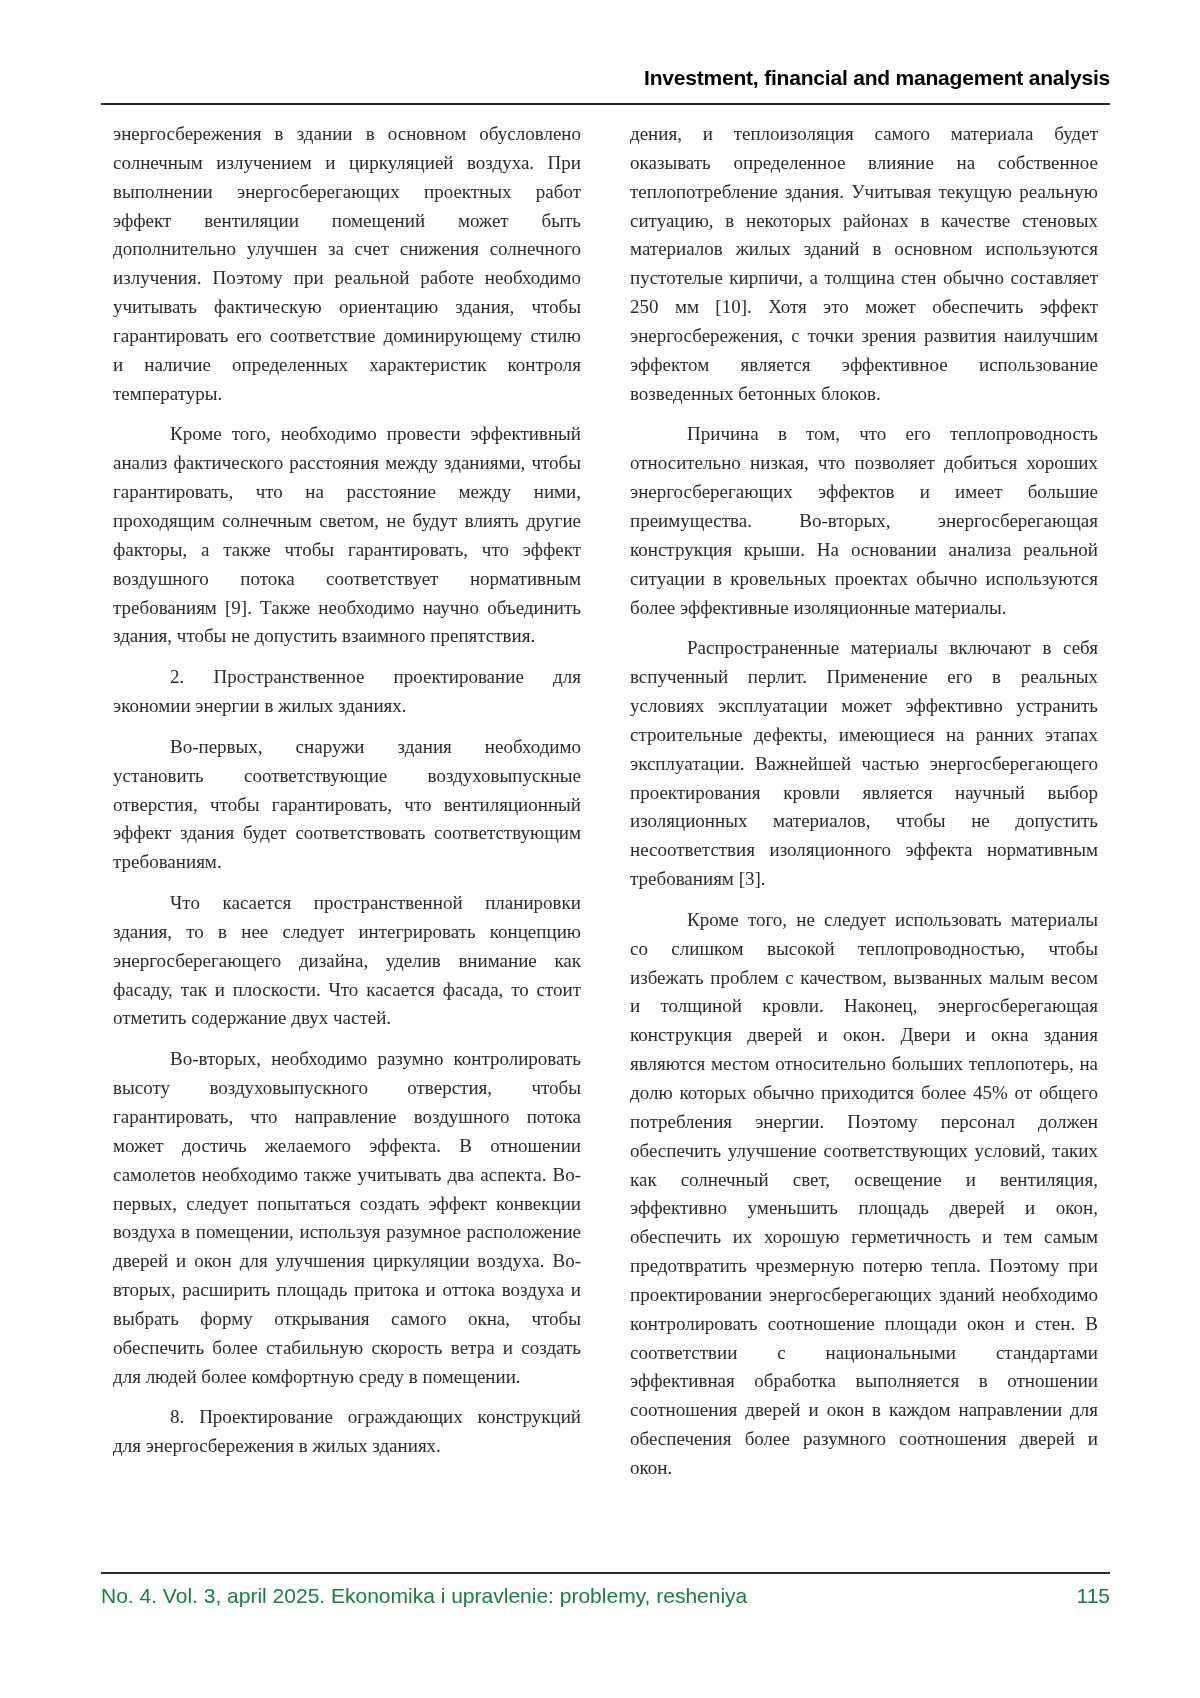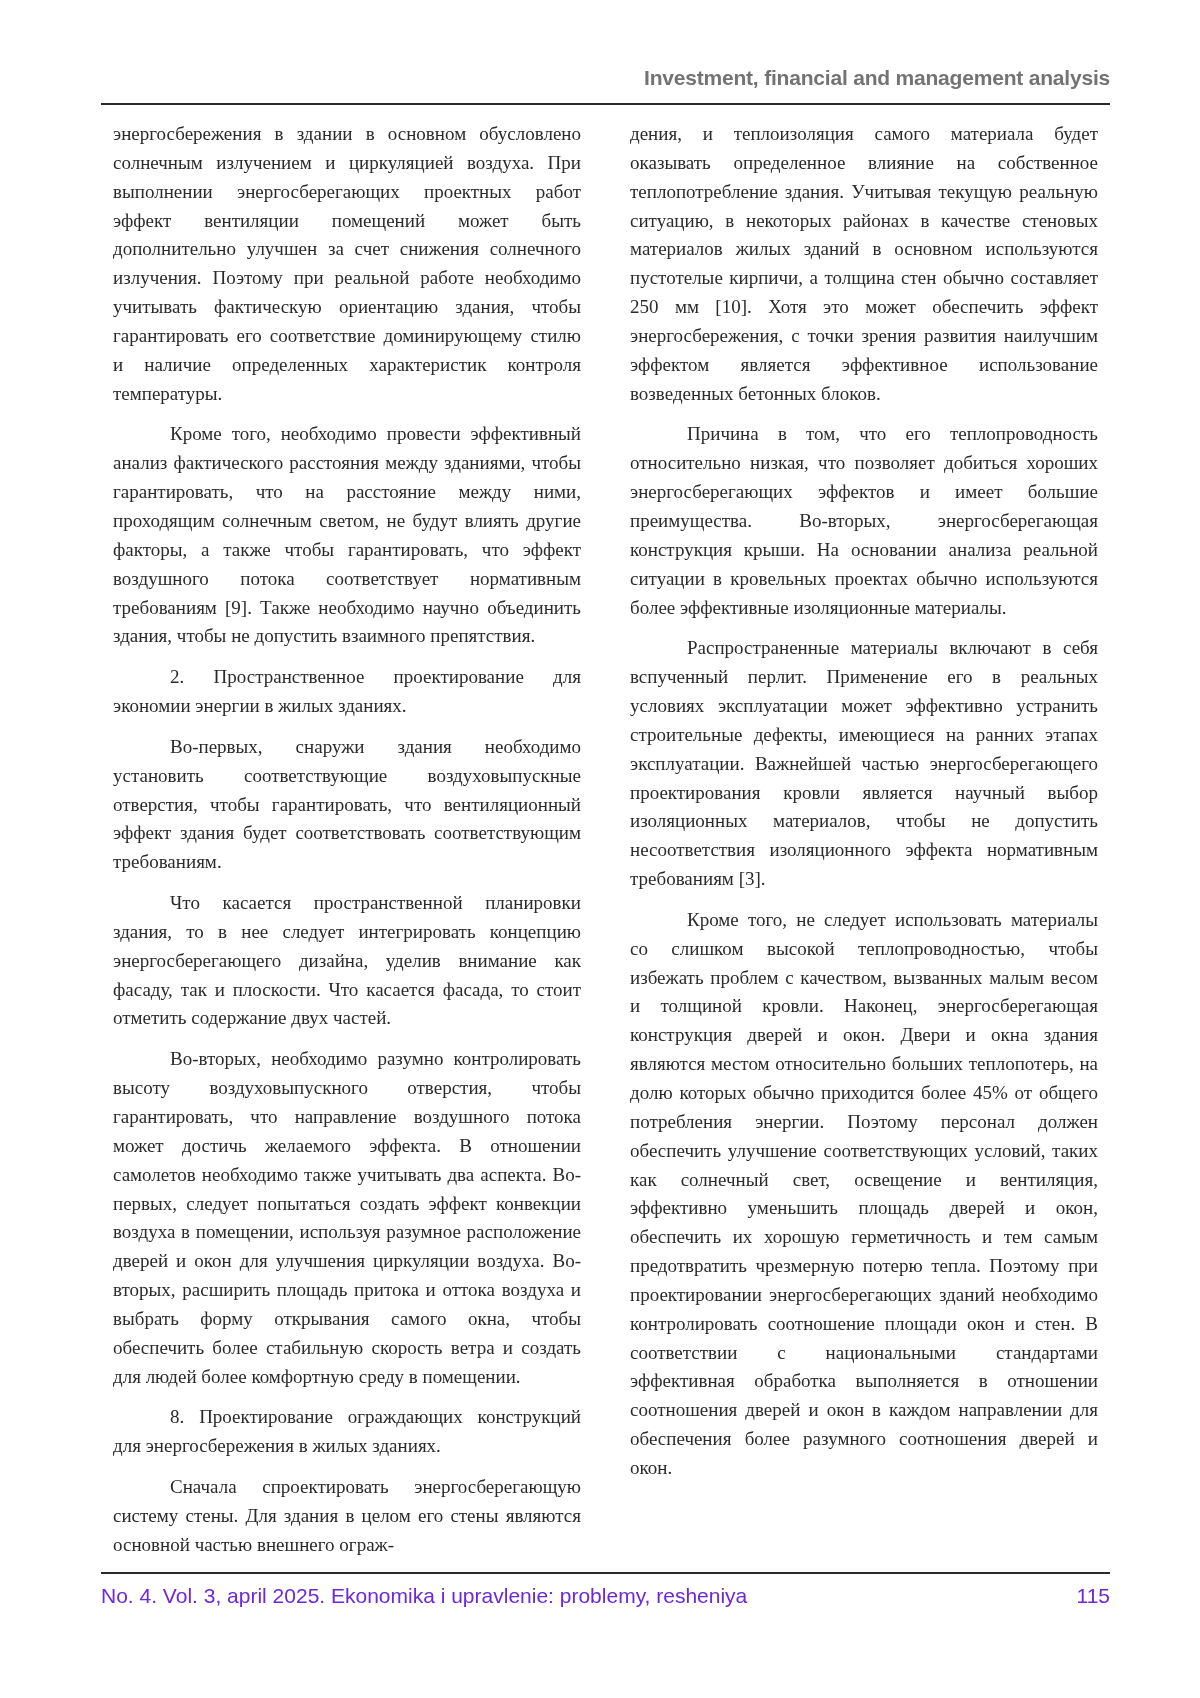--- a/index.html
+++ b/index.html
@@ -1,60 +1,59 @@
 <!DOCTYPE html>
 <html><head>
 <meta charset="utf-8">
 <style>
   html, body { margin: 0; padding: 0; background: #ffffff; }
   body { width: 1200px; height: 1698px; position: relative; overflow: hidden; }
   .running-head {
     position: absolute; left: 101px; right: 90px; top: 66px;
     text-align: right;
     font-family: "Liberation Sans", sans-serif;
-    font-weight: bold; font-size: 21px; color: #737373;
+    font-weight: bold; font-size: 21px; color: #000000;
     letter-spacing: -0.2px;
   }
   .rule { position: absolute; left: 101px; right: 90px; height: 2px; background: #2a2a2a; }
   .rule-top { top: 103px; }
   .rule-bottom { top: 1572px; }
   .col {
     position: absolute; top: 108px; width: 492px;
     font-family: "Liberation Serif", serif;
     font-size: 19px; line-height: 28.85px; color: #2b2b2b;
     text-align: justify;
     hyphens: manual;
   }
   .col-left { left: 101px; }
   .col-right { left: 618px; }
   .col p { margin: 12px; text-indent: 0; }
   .col p.indent { text-indent: 57px; }
   .col p.heading { text-indent: 57px; font-weight: bold; }
   .footer {
     position: absolute; left: 101px; right: 90px; top: 1584px;
     font-family: "Liberation Sans", sans-serif;
-    font-size: 21px; color: #6d28d9;
+    font-size: 21px; color: #15803d;
     display: flex; justify-content: space-between;
   }
 </style>
 </head>
 <body>
 
 <div class="running-head">Investment, financial and management analysis</div>
 <div class="rule rule-top"></div>
 
 <div class="col col-left">
   <p>энергосбережения в здании в основном обусловлено солнечным излучением и циркуляцией воздуха. При выполнении энергосберегающих проектных работ эффект вентиляции помещений может быть дополнительно улучшен за счет снижения солнечного излучения. Поэтому при реальной работе необходимо учитывать фактическую ориентацию здания, чтобы гарантировать его соответствие доминирующему стилю и наличие определенных характеристик контроля температуры.</p>
   <p class="indent">Кроме того, необходимо провести эффективный анализ фактического расстояния между зданиями, чтобы гарантировать, что на расстояние между ними, проходящим солнечным светом, не будут влиять другие факторы, а также чтобы гарантировать, что эффект воздушного потока соответствует нормативным требованиям [9]. Также необходимо научно объединить здания, чтобы не допустить взаимного препятствия.</p>
   <p class="indent">2. Пространственное проектирование для экономии энергии в жилых зданиях.</p>
   <p class="indent">Во-первых, снаружи здания необходимо установить соответствующие воздуховыпускные отверстия, чтобы гарантировать, что вентиляционный эффект здания будет соответствовать соответствующим требованиям.</p>
   <p class="indent">Что касается пространственной планировки здания, то в нее следует интегрировать концепцию энергосберегающего дизайна, уделив внимание как фасаду, так и плоскости. Что касается фасада, то стоит отметить содержание двух частей.</p>
   <p class="indent">Во-вторых, необходимо разумно контролировать высоту воздуховыпускного отверстия, чтобы гарантировать, что направление воздушного потока может достичь желаемого эффекта. В отношении самолетов необходимо также учитывать два аспекта. Во-первых, следует попытаться создать эффект конвекции воздуха в помещении, используя разумное расположение дверей и окон для улучшения циркуляции воздуха. Во-вторых, расширить площадь притока и оттока воздуха и выбрать форму открывания самого окна, чтобы обеспечить более стабильную скорость ветра и создать для людей более комфортную среду в помещении.</p>
   <p class="indent">8. Проектирование ограждающих конструкций для энергосбережения в жилых зданиях.</p>
-  <p class="indent">Сначала спроектировать энергосберегающую систему стены. Для здания в целом его стены являются основной частью внешнего ограж-</p>
 </div>
 
 <div class="col col-right">
   <p>дения, и теплоизоляция самого материала будет оказывать определенное влияние на собственное теплопотребление здания. Учитывая текущую реальную ситуацию, в некоторых районах в качестве стеновых материалов жилых зданий в основном используются пустотелые кирпичи, а толщина стен обычно составляет 250 мм [10]. Хотя это может обеспечить эффект энергосбережения, с точки зрения развития наилучшим эффектом является эффективное использование возведенных бетонных блоков.</p>
   <p class="indent">Причина в том, что его теплопроводность относительно низкая, что позволяет добиться хороших энергосберегающих эффектов и имеет большие преимущества. Во-вторых, энергосберегающая конструкция крыши. На основании анализа реальной ситуации в кровельных проектах обычно используются более эффективные изоляционные материалы.</p>
   <p class="indent">Распространенные материалы включают в себя вспученный перлит. Применение его в реальных условиях эксплуатации может эффективно устранить строительные дефекты, имеющиеся на ранних этапах эксплуатации. Важнейшей частью энергосберегающего проектирования кровли является научный выбор изоляционных материалов, чтобы не допустить несоответствия изоляционного эффекта нормативным требованиям [3].</p>
   <p class="indent">Кроме того, не следует использовать материалы со слишком высокой теплопроводностью, чтобы избежать проблем с качеством, вызванных малым весом и толщиной кровли. Наконец, энергосберегающая конструкция дверей и окон. Двери и окна здания являются местом относительно больших теплопотерь, на долю которых обычно приходится более 45% от общего потребления энергии. Поэтому персонал должен обеспечить улучшение соответствующих условий, таких как солнечный свет, освещение и вентиляция, эффективно уменьшить площадь дверей и окон, обеспечить их хорошую герметичность и тем самым предотвратить чрезмерную потерю тепла. Поэтому при проектировании энергосберегающих зданий необходимо контролировать соотношение площади окон и стен. В соответствии с национальными стандартами эффективная обработка выполняется в отношении соотношения дверей и окон в каждом направлении для обеспечения более разумного соотношения дверей и окон.</p>
 </div>
 
 <div class="rule rule-bottom"></div>

